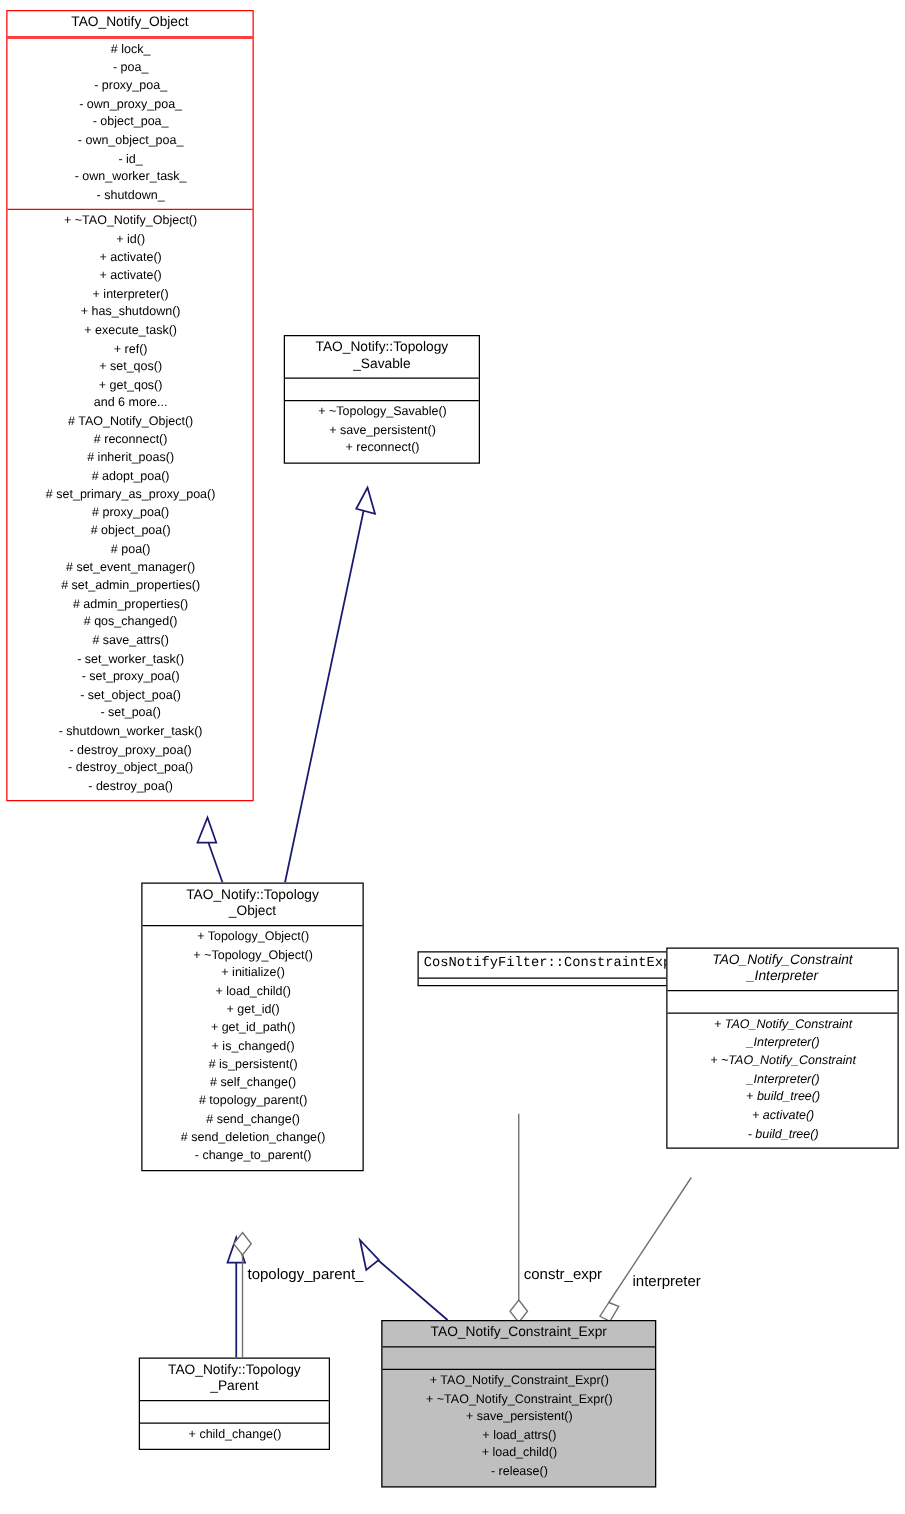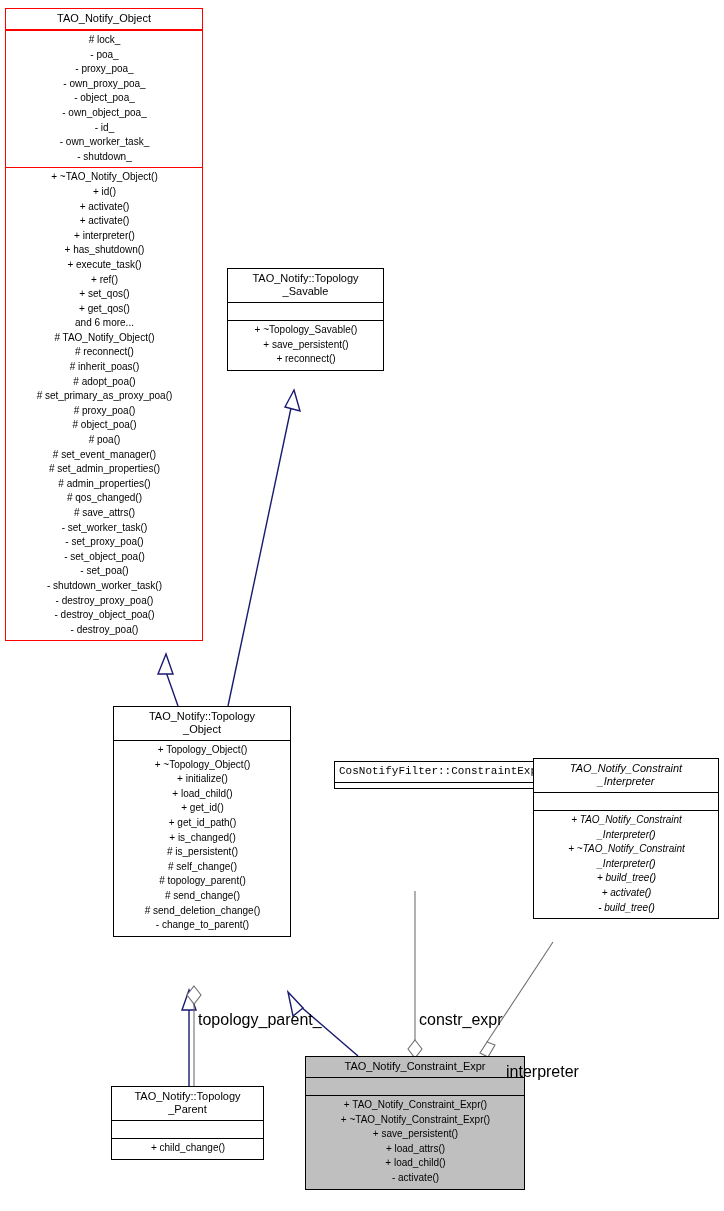--- a/index.html
+++ b/index.html
@@ -67,21 +67,21 @@
   .row {
     white-space: pre;
     font-size: 10px;
     line-height: 14.6px;
     padding-left: 1px;
   }
   .node-ops .row { line-height: 14.6px; }
   .node-attrs .row { line-height: 14.6px; }
   .edge-label {
     position: absolute;
-    font-size: 16px;
+    font-size: 12px;
     line-height: 11px;
     color: #000000;
     background: transparent;
     white-space: nowrap;
   }
 </style>
 </head>
 <body>
 
 <div id="diagram">
@@ -235,21 +235,21 @@
 
   <div class="uml-node highlight" style="left:305px; top:1056px; width:220px;">
     <div class="node-title">TAO_Notify_Constraint_Expr</div>
     <div class="node-attrs node-sep empty"></div>
     <div class="node-ops node-sep">
       <div class="row">+ TAO_Notify_Constraint_Expr()</div>
       <div class="row">+ ~TAO_Notify_Constraint_Expr()</div>
       <div class="row">+ save_persistent()</div>
       <div class="row">+ load_attrs()</div>
       <div class="row">+ load_child()</div>
-      <div class="row">- activate()</div>
+      <div class="row">- release()</div>
     </div>
   </div>
 
   <div class="edge-label" style="left:198px; top:1014px;">topology_parent_</div>
   <div class="edge-label" style="left:419px; top:1014px;">constr_expr</div>
-  <div class="edge-label" style="left:506px; top:1066px;">interpreter</div>
+  <div class="edge-label" style="left:506px; top:1020px;">interpreter</div>
 
 </div>
 
 </body></html>

